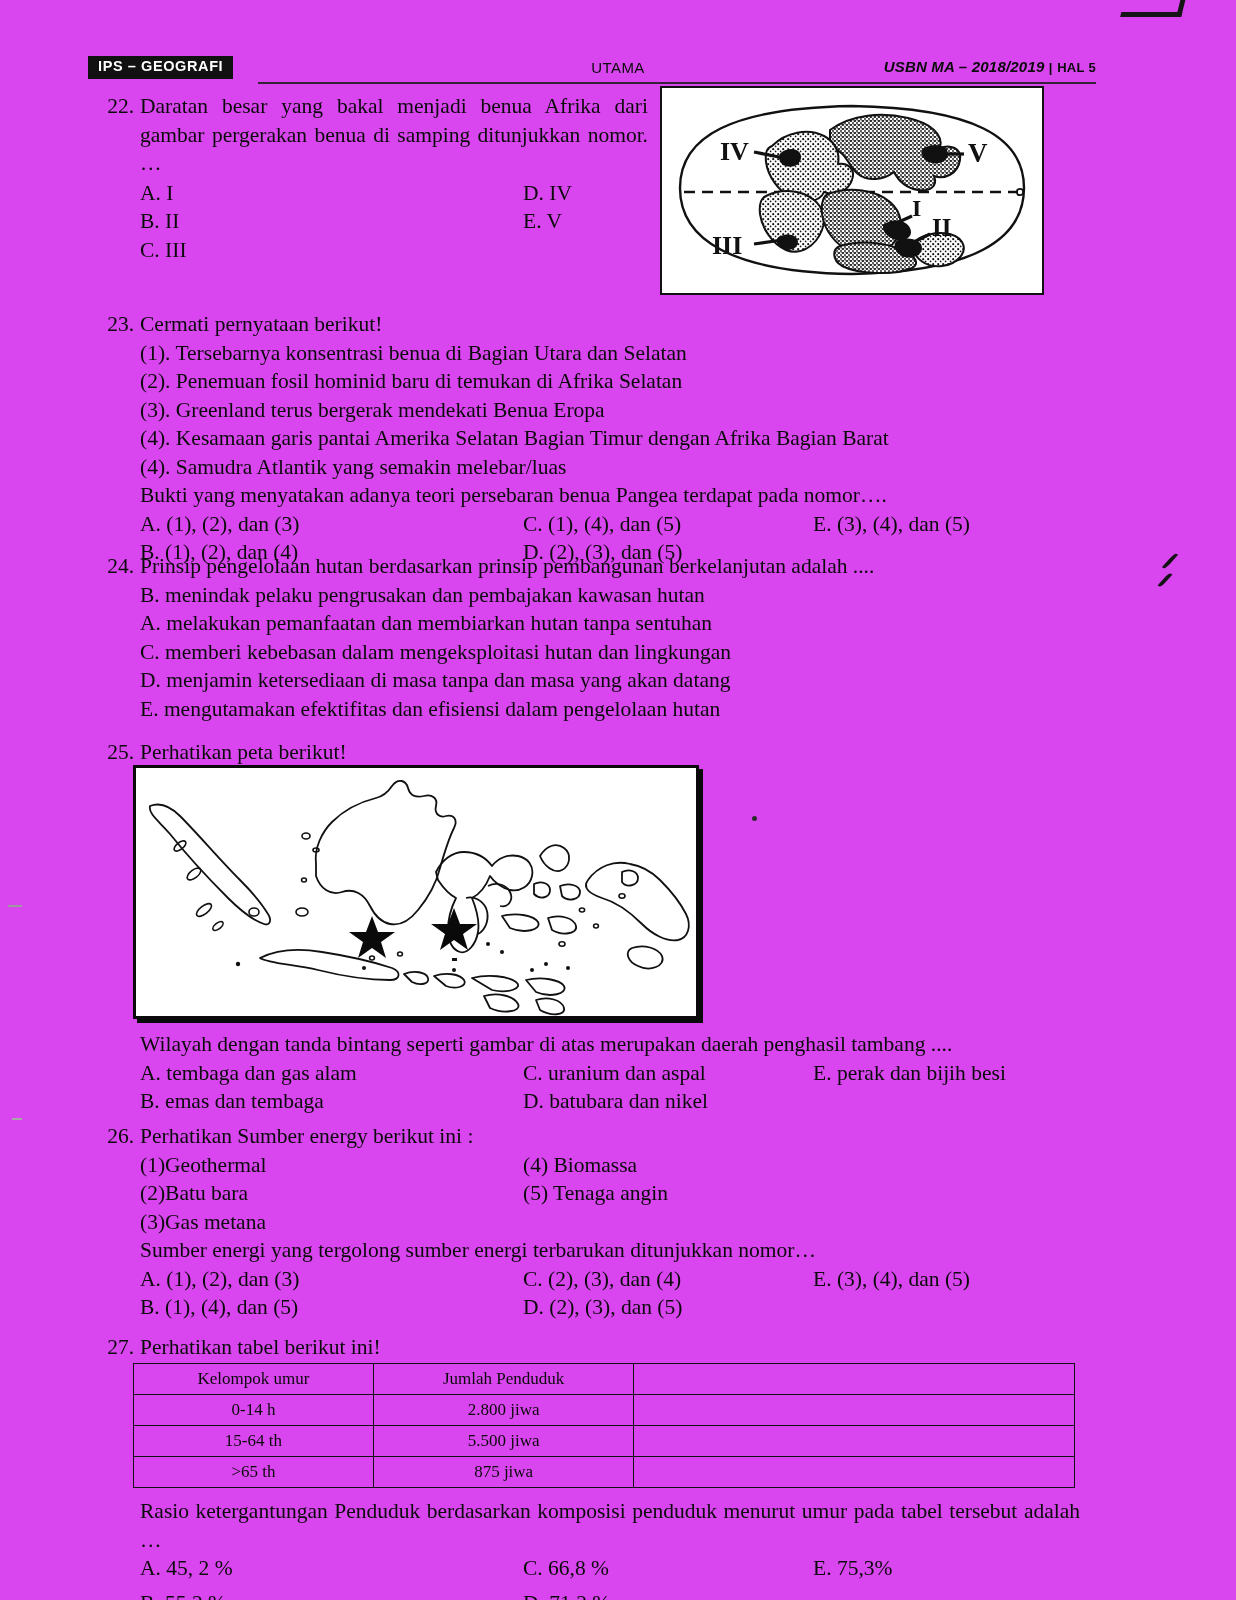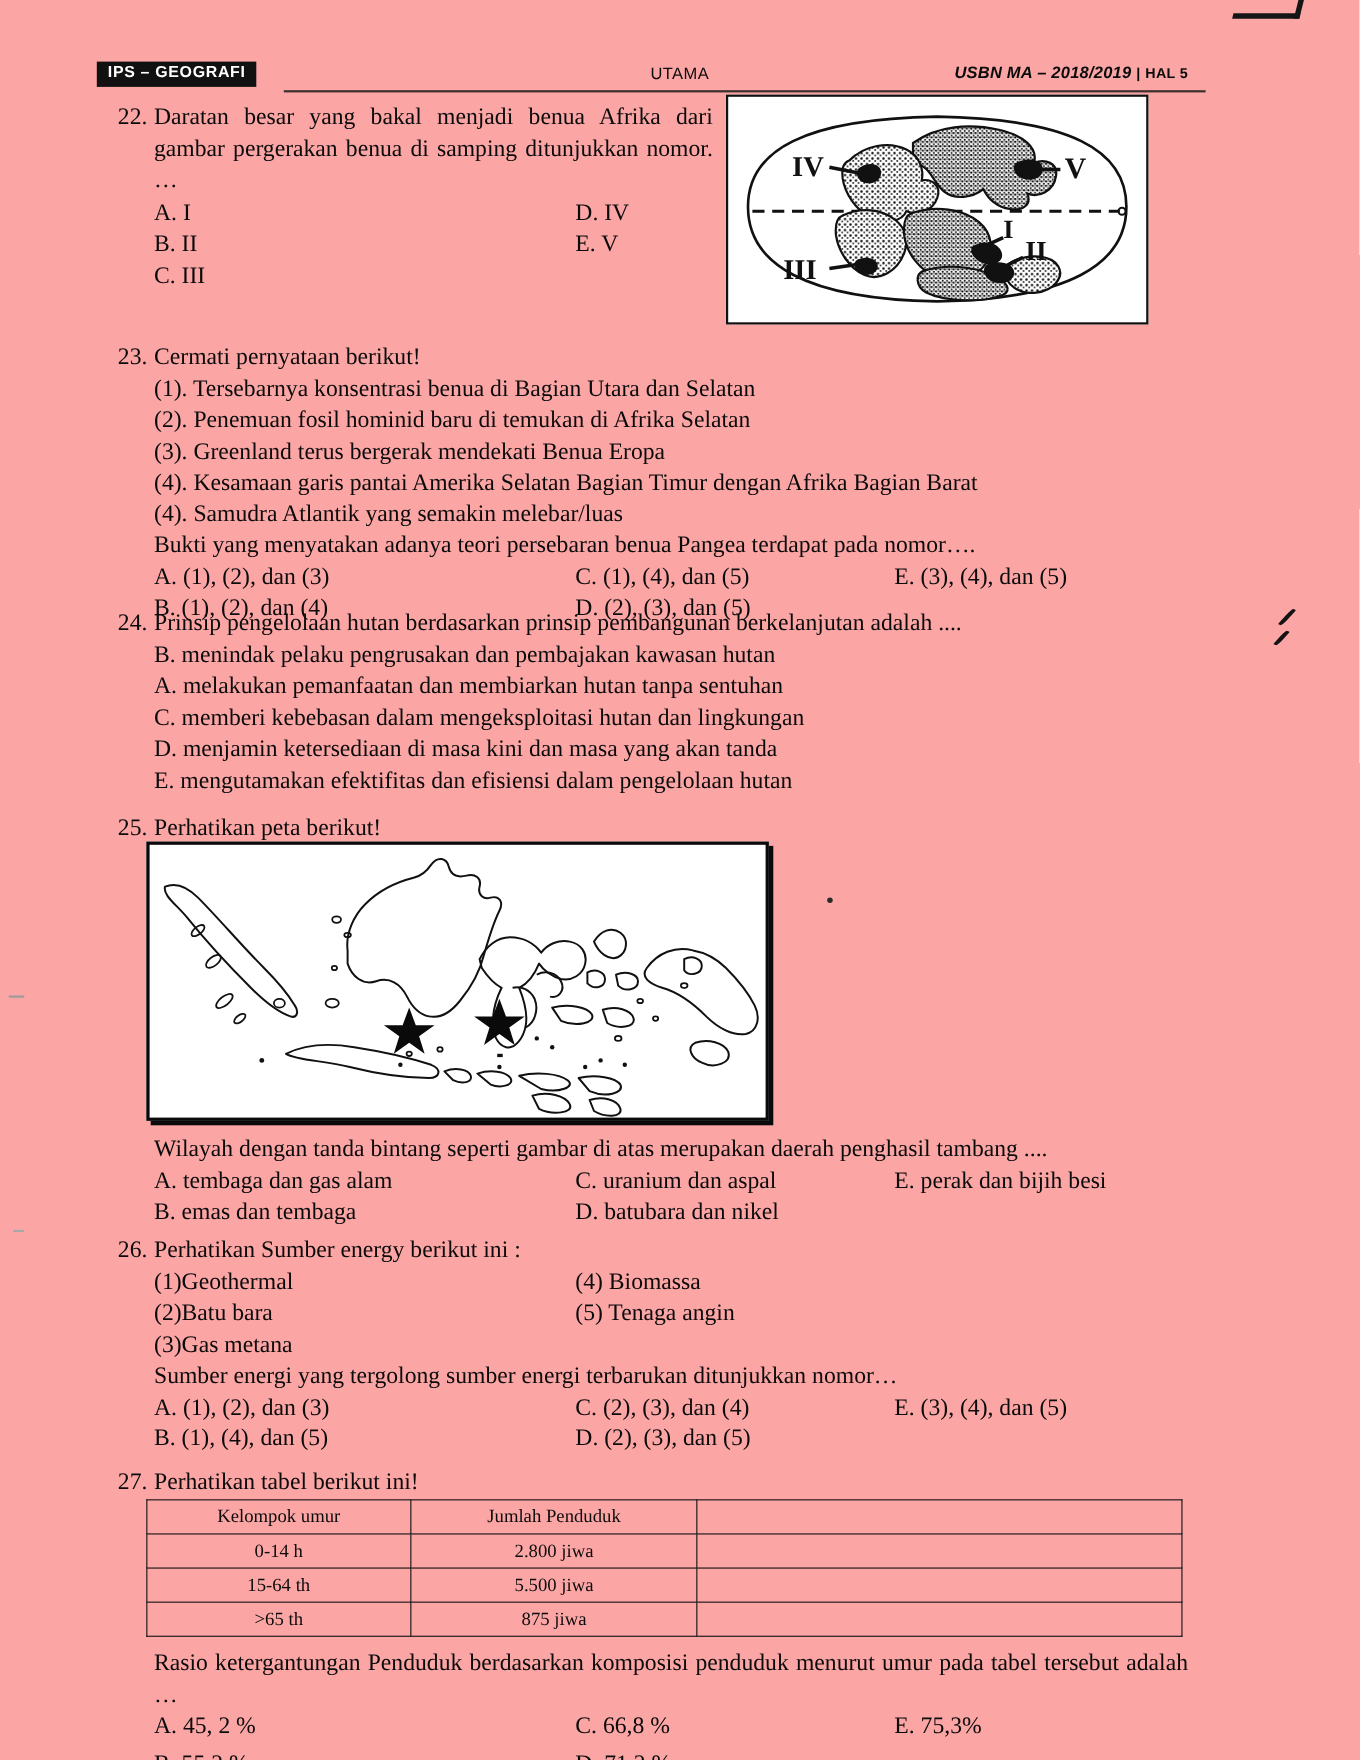--- a/index.html
+++ b/index.html
@@ -9,21 +9,21 @@
   }
   body {
     font-family: "Liberation Serif", "DejaVu Serif", serif;
     color: #0b0b0b;
   }
   #page {
     position: relative;
     width: 1236px;
     height: 1600px;
     overflow: hidden;
-    background: #fca5a5;
+    background: #d946ef;
   }
 
   
   .hdr {
     position: absolute;
     left: 0; right: 0;
     top: 56px;
     height: 30px;
   }
   .hdr-tag {
@@ -43,21 +43,21 @@
     position: absolute;
     left: 0; right: 0;
     top: 3px;
     text-align: center;
     font-family: "Liberation Sans", "DejaVu Sans", sans-serif;
     font-size: 15px;
     letter-spacing: 0.4px;
   }
   .hdr-right {
     position: absolute;
-    right: 156px;
+    right: 140px;
     top: 2px;
     font-family: "Liberation Sans", "DejaVu Sans", sans-serif;
     font-style: italic;
     font-weight: 700;
     font-size: 15px;
     white-space: nowrap;
     letter-spacing: 0.2px;
     margin-left: 28px;
   }
   .hdr-right .pg {
@@ -328,21 +328,21 @@
     </div>
   </div>
 
   <div class="q" style="left:88px; top:552px; width:950px;">
     <div class="qnum">24.</div>
     <div class="qbody">
       <div class="stack-line">Prinsip pengelolaan hutan berdasarkan prinsip pembangunan berkelanjutan adalah ....</div>
       <div class="stack-line">B. menindak pelaku pengrusakan dan pembajakan kawasan hutan</div>
       <div class="stack-line">A. melakukan pemanfaatan dan membiarkan hutan tanpa sentuhan</div>
       <div class="stack-line">C. memberi kebebasan dalam mengeksploitasi hutan dan lingkungan</div>
-      <div class="stack-line">D. menjamin ketersediaan di masa kini dan masa yang akan tanda</div>
+      <div class="stack-line">D. menjamin ketersediaan di masa tanpa dan masa yang akan datang</div>
       <div class="stack-line">E. mengutamakan efektifitas dan efisiensi dalam pengelolaan hutan</div>
     </div>
   </div>
 
   <div class="q" style="left:88px; top:738px; width:950px;">
     <div class="qnum">25.</div>
     <div class="qbody">
       <div class="stack-line">Perhatikan peta berikut!</div>
     </div>
   </div>

